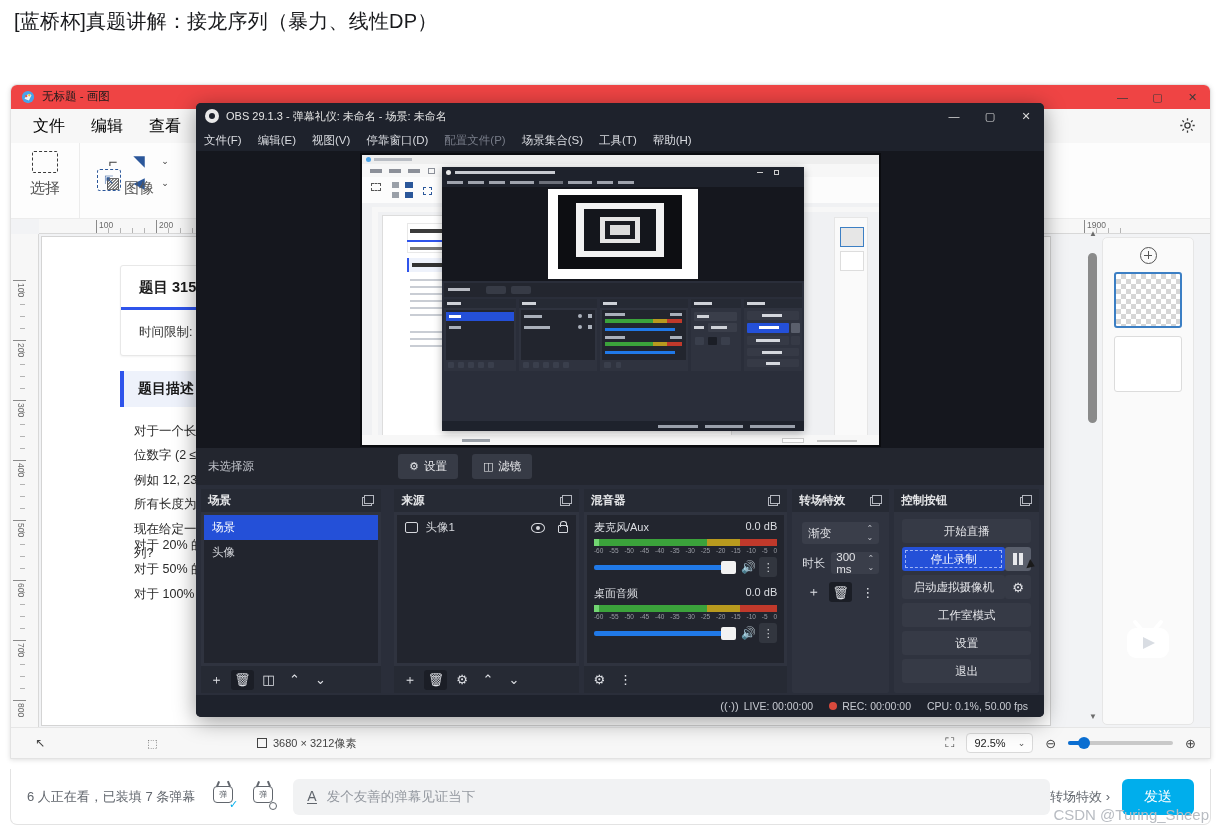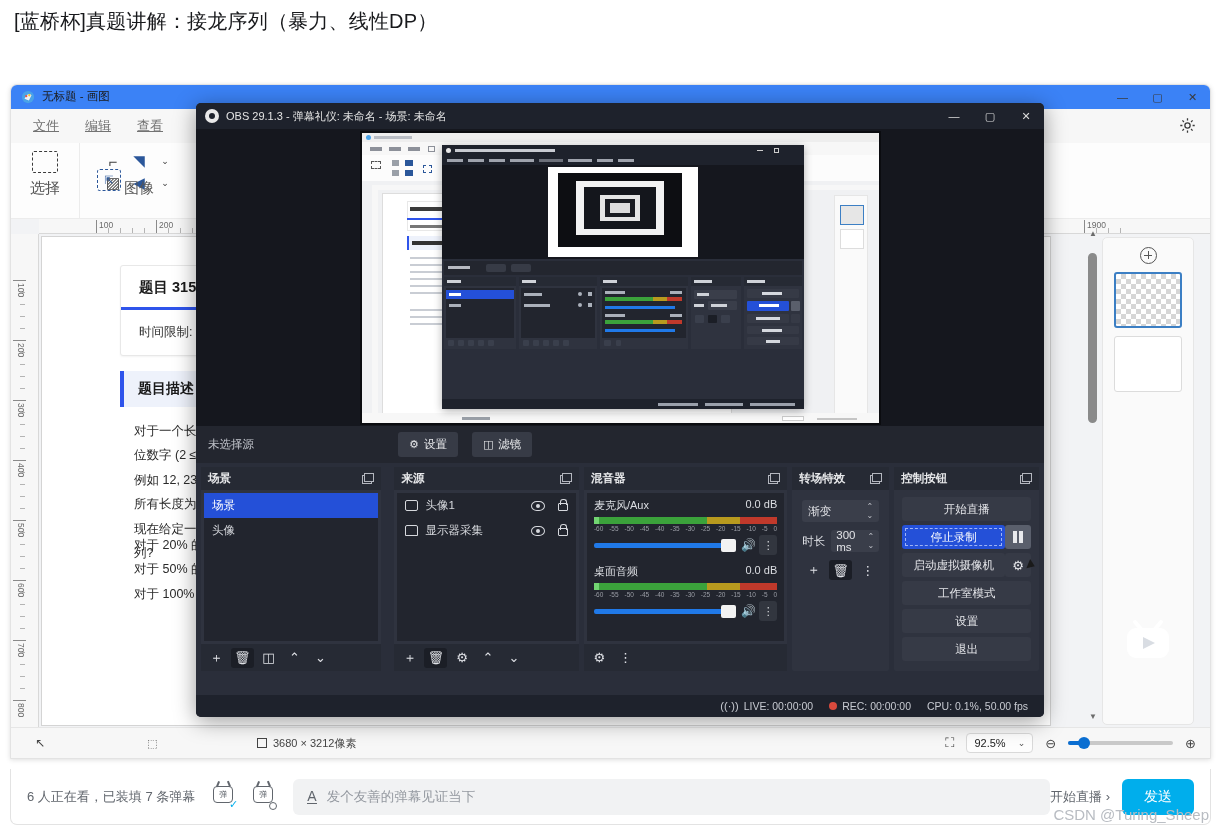--- a/index.html
+++ b/index.html
@@ -29,28 +29,28 @@
   .ico-dm::after  { content:""; position:absolute; left:2.5px; top:6px; width:5px; height:1.2px; background:#9499a0; }
   .copyright { color:#9499a0; display:flex; align-items:center; gap:5px; margin-left: 12px; }
   .ban-ico { width: 13px; height: 13px; border-radius: 50%; border: 1.5px solid #f85a54; position: relative; }
   .ban-ico::after { content:""; position:absolute; left:0px; top:4.5px; width:12px; height:1.5px;
         background:#f85a54; transform: rotate(-45deg); transform-origin: center; }
 
   
   .paint { position: absolute; left: 10px; top: 84px; width: 1201px; height: 675px;
            background: #f7f7f7; border: 1px solid #e3e3e3; border-radius: 7px 7px 0 0;
            box-shadow: 0 1px 5px rgba(0,0,0,.13); overflow: hidden; }
-  .paint-titlebar { position: relative; height: 24px; background: #3b82f6; }
+  .paint-titlebar { position: relative; height: 24px; background: #ef4444; }
   .paint-appicon { position: absolute; left: 10px; top: 5px; width: 14px; height: 14px; }
   .paint-title { position: absolute; left: 31px; top: 4px; font-size: 11.5px; color: #1b1b1b; }
   .win-btns { position: absolute; right: 0; top: 0; display: flex; height: 24px; }
   .win-btn { width: 35px; height: 24px; display: flex; align-items: center; justify-content: center;
              color: #3a3a3a; font-size: 11px; }
   .paint-menubar { position: relative; height: 34px; background: #f7f7f7; display: flex; align-items: center; padding-left: 22px; gap: 26px; }
-  .pm-item { font-size: 13px; color: #737373; text-decoration: underline; }
+  .pm-item { font-size: 16px; color: #000000; }
   .pm-save { width: 16px; height: 15px; border: 1.4px solid #444; border-radius: 2px; position: relative; margin-left: 12px;}
   .pm-save::before { content:""; position:absolute; left:3.5px; top:-1px; width:8px; height:5px; border:1.3px solid #444; border-top:0;}
   .pm-save::after { content:""; position:absolute; left:2.5px; bottom:0.5px; width:10px; height:5px; border:1.3px solid #444; border-bottom:0;}
   .settings-gear { position: absolute; right: 14px; top: 8px; width: 17px; height: 17px; }
 
   
   .paint-ribbon { position: relative; height: 76px; background: #fdfdfd; border-bottom: 1px solid #ececec;
                   display: flex; align-items: stretch; }
   .rib-group { position: relative; display: flex; flex-direction: column; align-items: center;
                justify-content: flex-start; padding-top: 8px; }
@@ -454,20 +454,30 @@
     <div class="obs-title">
       <div class="obs-ico"></div>
       <div class="obs-title-text">OBS 29.1.3 - 弹幕礼仪: 未命名 - 场景: 未命名</div>
       <div class="obs-wbtns">
         <div class="obs-wbtn">—</div>
         <div class="obs-wbtn">▢</div>
         <div class="obs-wbtn">✕</div>
       </div>
     </div>
 
+    <div class="obs-menubar">
+      <div class="obs-mi">文件(F)</div>
+      <div class="obs-mi">编辑(E)</div>
+      <div class="obs-mi">视图(V)</div>
+      <div class="obs-mi">停靠窗口(D)</div>
+      <div class="obs-mi dim">配置文件(P)</div>
+      <div class="obs-mi">场景集合(S)</div>
+      <div class="obs-mi">工具(T)</div>
+      <div class="obs-mi">帮助(H)</div>
+    </div>
 
     <div class="obs-preview">
       <div class="prev-frame">
         <div class="prev-inner">
 
           <div class="mini" style="left:0;top:0;width:517px;height:290px;background:#f4f4f4;"></div>
           <div class="mini" style="left:0;top:0;width:517px;height:9px;background:#eee;"></div>
           <div class="mini" style="left:4px;top:2px;width:5px;height:5px;border-radius:50%;background:#4aa3e8;"></div>
           <div class="mini" style="left:12px;top:3px;width:38px;height:3px;background:#b9bdc4;"></div>
           <div class="mini" style="left:0;top:9px;width:517px;height:13px;background:#f7f7f7;"></div>
@@ -657,28 +667,20 @@
         </div>
         <div class="panel-body">
           <div class="list-row">
             <span class="src-ico"></span>
             <span>头像1</span>
             <span class="row-right">
               <span class="eye"></span>
               <span class="lock"></span>
             </span>
           </div>
-          <div class="list-row">
-            <span class="src-ico mon"></span>
-            <span>显示器采集</span>
-            <span class="row-right">
-              <span class="eye"></span>
-              <span class="lock"></span>
-            </span>
-          </div>
         </div>
         <div class="panel-foot">
           <div class="tb">＋</div>
           <div class="tb dark">🗑</div>
           <div class="tb">⚙</div>
           <div class="tb">⌃</div>
           <div class="tb">⌄</div>
         </div>
       </div>
 
@@ -837,19 +839,19 @@
         <span class="badge-check">✓</span>
     </div>
     <div class="dm-ico">
       <div class="tvbox">弹</div>
         <span class="badge-ring"></span>
     </div>
     <div class="dm-input">
       <span class="dm-A">A</span>
       <span class="dm-ph">发个友善的弹幕见证当下</span>
     </div>
-    <div class="dm-etiq">开始直播 ›</div>
+    <div class="dm-etiq">转场特效 ›</div>
     <div class="dm-send">发送</div>
   </div>
 
   <div class="watermark">CSDN @Turing_Sheep</div>
 
 </div>
 
 </body></html>

